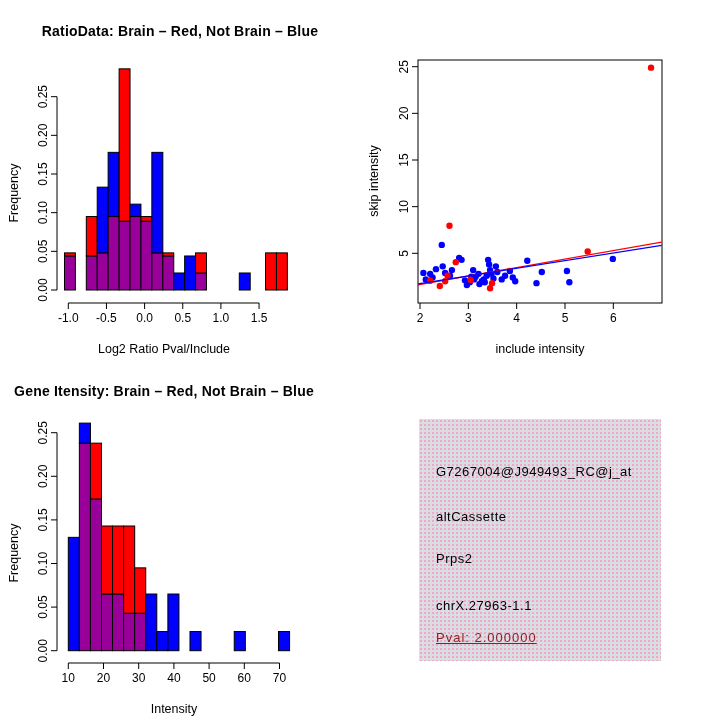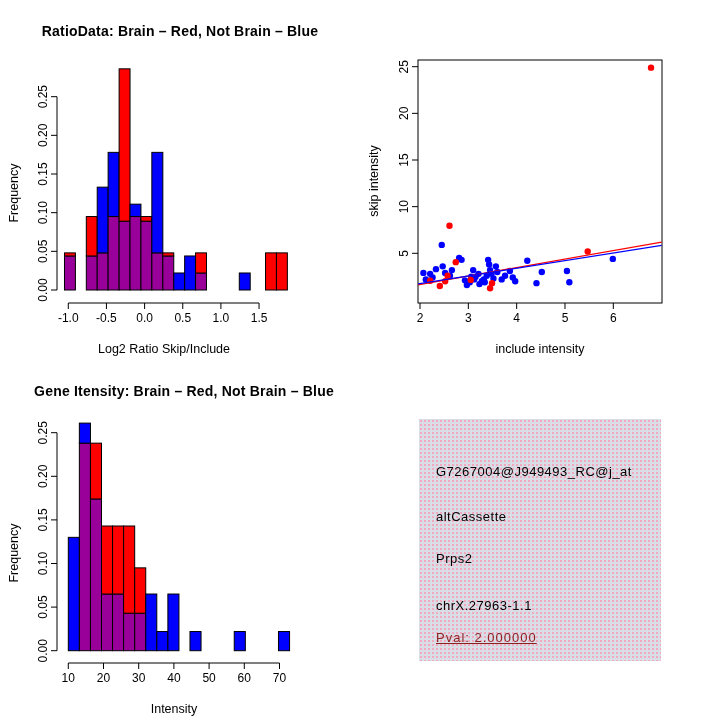--- a/index.html
+++ b/index.html
@@ -85,21 +85,21 @@
         <rect x="173.7466" y="272.9874" width="10.91089999999997" height="17.01260000000002" fill="#0000FF" stroke="#000000"></rect>
         <rect x="184.65749999999997" y="255.97480000000002" width="10.910900000000026" height="34.025199999999984" fill="#0000FF" stroke="#000000"></rect>
         <rect x="195.5684" y="272.9874" width="10.91089999999997" height="17.01260000000002" fill="#990099" stroke="#000000"></rect>
         <rect x="195.5684" y="252.8816" width="10.91089999999997" height="20.105799999999988" fill="#FF0000" stroke="#000000"></rect>
         <rect x="239.2883" y="272.9874" width="10.91089999999997" height="17.01260000000002" fill="#0000FF" stroke="#000000"></rect>
         <rect x="265.5355" y="252.8816" width="10.91089999999997" height="37.11840000000001" fill="#FF0000" stroke="#000000"></rect>
         <rect x="276.4464" y="252.8816" width="10.910900000000026" height="37.11840000000001" fill="#FF0000" stroke="#000000"></rect>
       </svg>
     <div class="ct plot-title" style="left:180px;top:31px">RatioData: Brain – Red, Not Brain – Blue</div>
     <div class="ct v axis-label" style="left:14px;top:193px">Frequency</div>
-    <div class="ct axis-label" style="left:164px;top:349px">Log2 Ratio Skip/Include</div>
+    <div class="ct axis-label" style="left:164px;top:349px">Log2 Ratio Pval/Include</div>
   </div>
 
   <div class="panel" id="panel-tr">
     <svg id="svg-tr" width="360" height="360">
         <rect x="58" y="60" width="244" height="243" fill="none" stroke="#000000"></rect>
         <line x1="60" y1="303" x2="60" y2="309" stroke="#000000"></line>
         <text x="60" y="322" text-anchor="middle">2</text>
         <line x1="108.33" y1="303" x2="108.33" y2="309" stroke="#000000"></line>
         <text x="108.33" y="322" text-anchor="middle">3</text>
         <line x1="156.66" y1="303" x2="156.66" y2="309" stroke="#000000"></line>
@@ -222,21 +222,21 @@
         <rect x="123.5992" y="166.00400000000002" width="11.087999999999994" height="87.19999999999999" fill="#FF0000" stroke="#000000"></rect>
         <rect x="134.6872" y="253.204" width="11.052800000000019" height="37.49599999999998" fill="#990099" stroke="#000000"></rect>
         <rect x="134.6872" y="207.85999999999999" width="11.052800000000019" height="45.34400000000002" fill="#FF0000" stroke="#000000"></rect>
         <rect x="145.74" y="234.01999999999998" width="11.05279999999999" height="56.68000000000001" fill="#0000FF" stroke="#000000"></rect>
         <rect x="156.7928" y="271.51599999999996" width="11.087999999999994" height="19.184000000000026" fill="#0000FF" stroke="#000000"></rect>
         <rect x="167.8808" y="234.01999999999998" width="11.052800000000019" height="56.68000000000001" fill="#0000FF" stroke="#000000"></rect>
         <rect x="189.9864" y="271.51599999999996" width="11.05279999999999" height="19.184000000000026" fill="#0000FF" stroke="#000000"></rect>
         <rect x="234.2328" y="271.51599999999996" width="11.088000000000022" height="19.184000000000026" fill="#0000FF" stroke="#000000"></rect>
         <rect x="278.4792" y="271.51599999999996" width="11.088000000000022" height="19.184000000000026" fill="#0000FF" stroke="#000000"></rect>
       </svg>
-    <div class="ct plot-title" style="left:184px;top:31px">Gene Itensity: Brain – Red, Not Brain – Blue</div>
+    <div class="ct plot-title" style="left:164px;top:31px">Gene Itensity: Brain – Red, Not Brain – Blue</div>
     <div class="ct v axis-label" style="left:14px;top:193px">Frequency</div>
     <div class="ct axis-label" style="left:174px;top:349px">Intensity</div>
   </div>
 
   <div class="panel" id="panel-br">
     <div class="info-box">
       <div class="info-line" style="top:45px">G7267004@J949493_RC@j_at</div>
       <div class="info-line" style="top:90px">altCassette</div>
       <div class="info-line" style="top:132px">Prps2</div>
       <div class="info-line" style="top:179px">chrX.27963-1.1</div>

